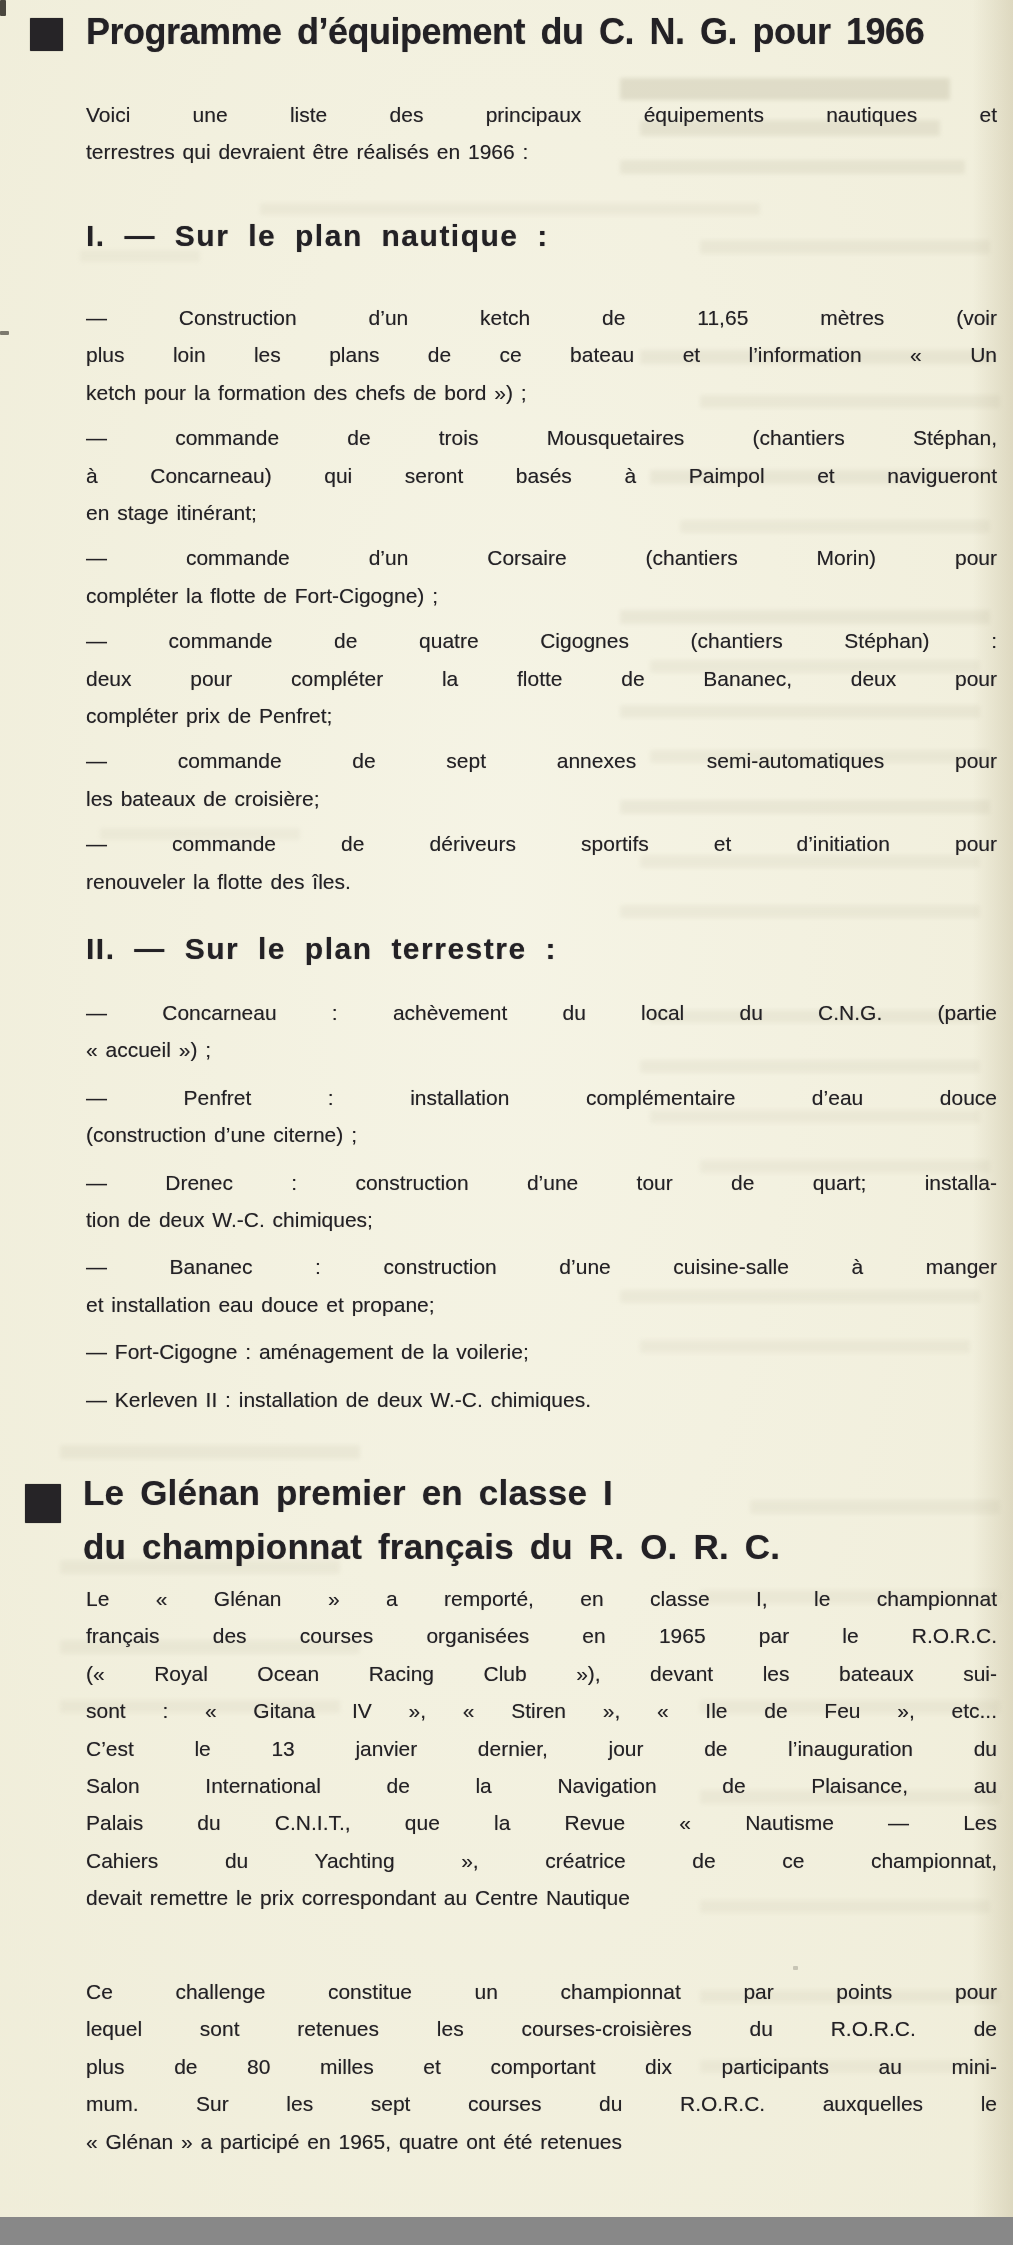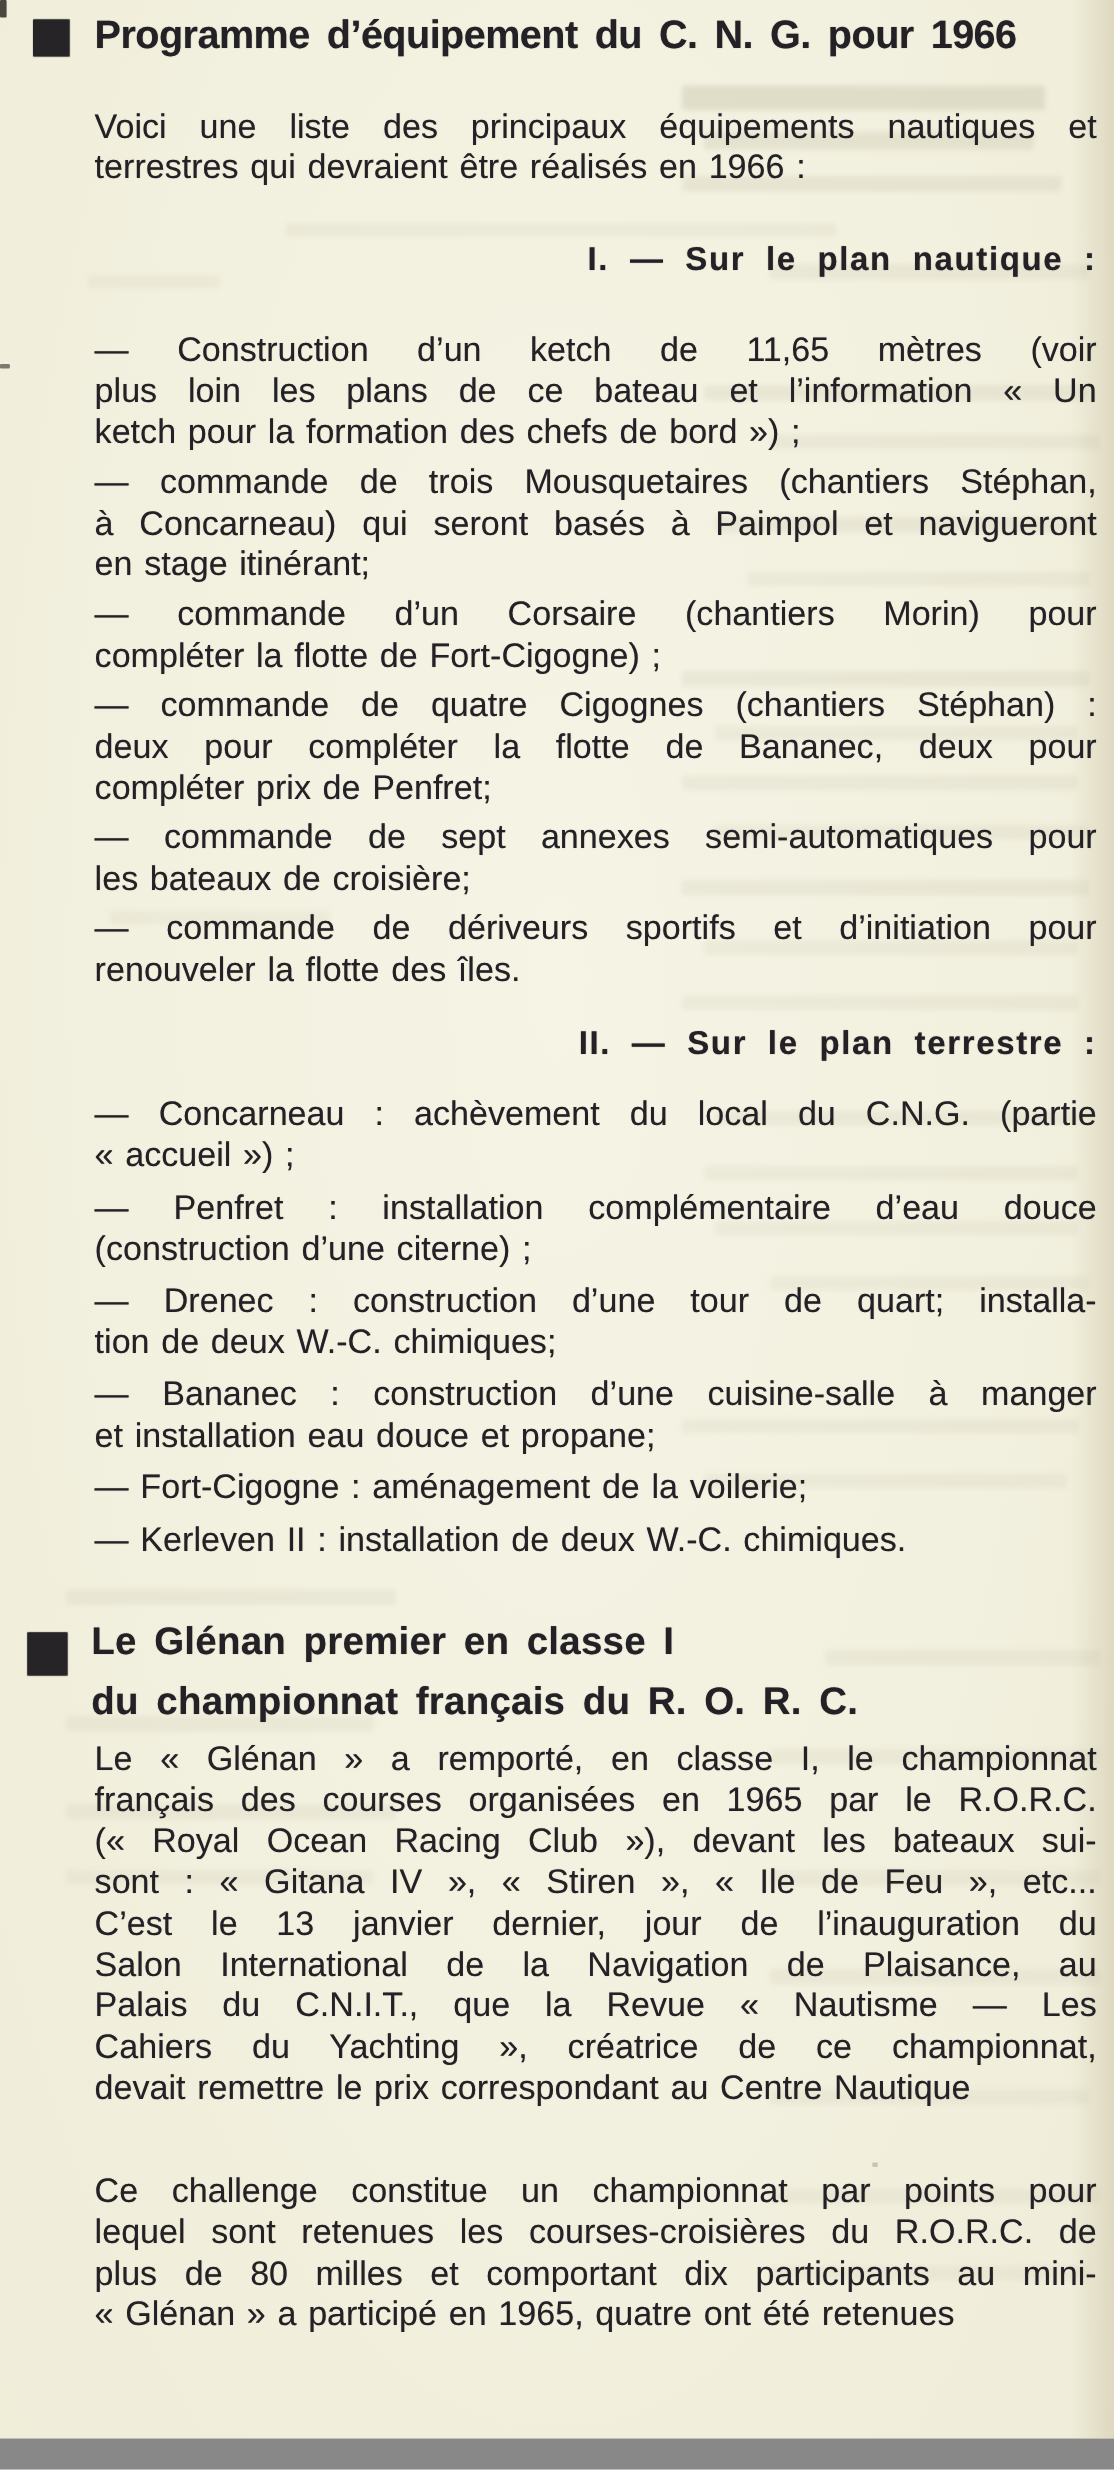--- a/index.html
+++ b/index.html
@@ -36,34 +36,34 @@
   .a1-title{
     left:86px;top:11px;width:912px;
     font-size:36px;font-weight:700;
     letter-spacing:-0.5px;word-spacing:6px;
     white-space:nowrap;
     text-shadow:0 0 1px rgba(30,28,30,0.45);
   }
   
   .bodyblock{left:86px;width:911px;}
   .tl{
-    font-size:31px;
+    font-size:21px;
     line-height:37.4px;
     word-spacing:2px;
     text-align:justify;
     text-align-last:justify;
     text-shadow:0 0 0.8px rgba(32,30,32,0.4);
   }
   .tl:last-child{text-align-last:left;}
   .item{margin-bottom:8px;}
   .list2 .item{margin-bottom:10px;}
   
   .sect-h{
     left:86px;width:911px;
-    text-align:right;
+    text-align:left;
     font-size:30px;font-weight:700;
     letter-spacing:1.5px;word-spacing:9px;
     white-space:nowrap;
     text-shadow:0 0 1px rgba(30,28,30,0.5);
   }
   
   .a2-h{
     left:83px;width:920px;
     font-size:35px;font-weight:700;
     letter-spacing:0.2px;word-spacing:6px;
@@ -199,16 +199,17 @@
       <div class="tl">Salon International de la Navigation de Plaisance, au</div>
       <div class="tl">Palais du C.N.I.T., que la Revue « Nautisme — Les</div>
       <div class="tl">Cahiers du Yachting », créatrice de ce championnat,</div>
       <div class="tl">devait remettre le prix correspondant au Centre Nautique</div>
     </div>
 
   <div class="abs bodyblock" style="top:1973px;">
       <div class="tl">Ce challenge constitue un championnat par points pour</div>
       <div class="tl">lequel sont retenues les courses-croisières du R.O.R.C. de</div>
       <div class="tl">plus de 80 milles et comportant dix participants au mini-</div>
+      <div class="tl">mum. Sur les sept courses du R.O.R.C. auxquelles le</div>
       <div class="tl">« Glénan » a participé en 1965, quatre ont été retenues</div>
     </div>
 
 </div>
 
 </body></html>

